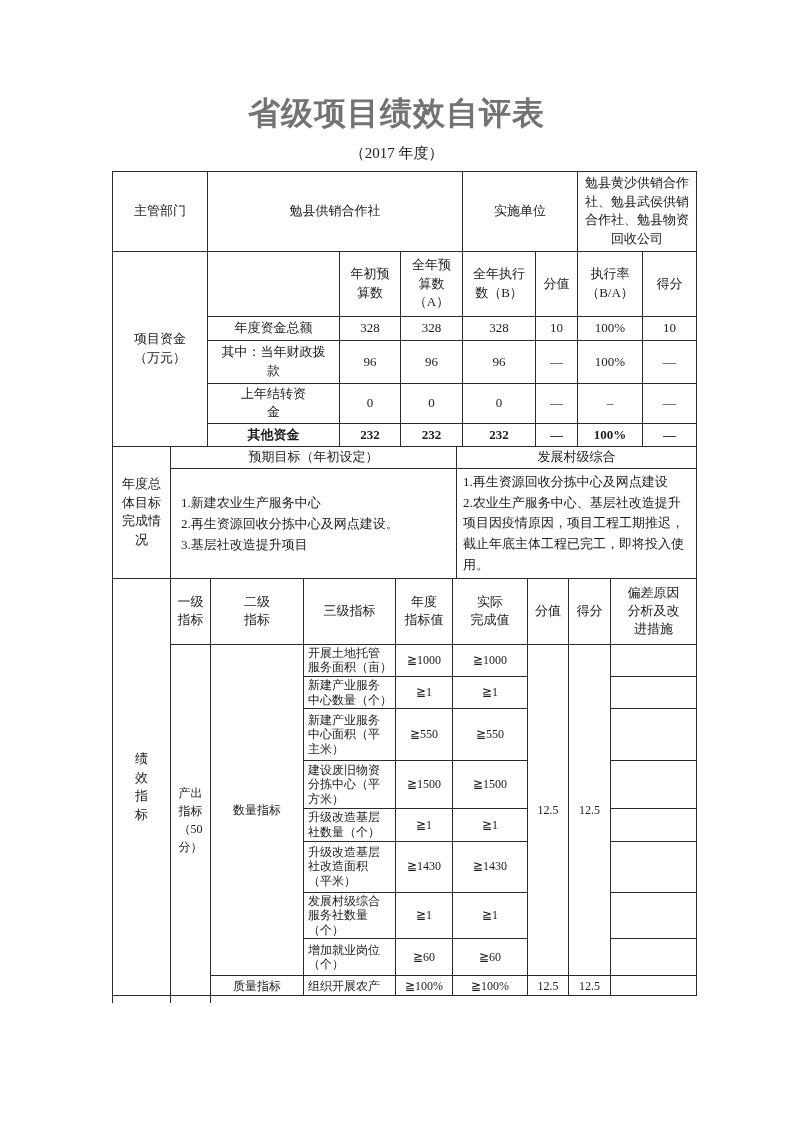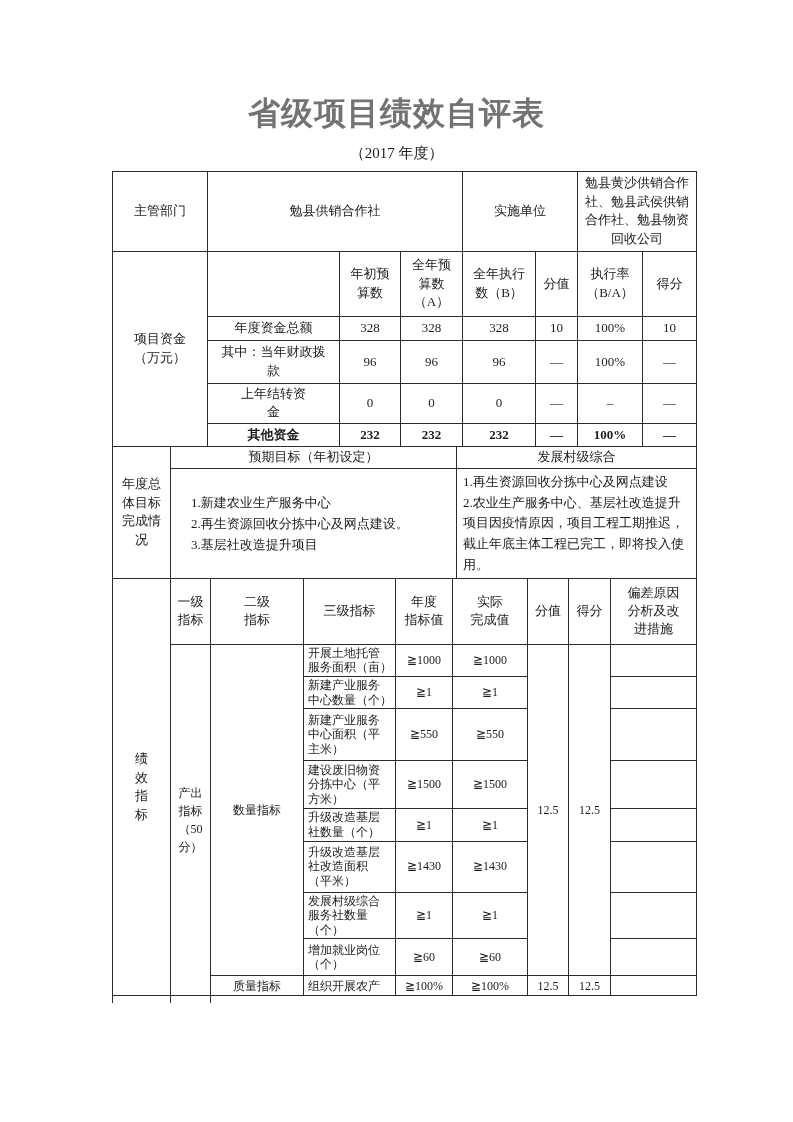--- a/index.html
+++ b/index.html
@@ -34,21 +34,21 @@
     overflow: hidden;
   }
   
   .h48 { height: 48px; } .h75 { height: 75px; }
   .hdr65 { height: 65px; } .hdr66 { height: 66px; }
   .r24 { height: 24px; } .r43 { height: 43px; } .r39 { height: 39px; } .r23 { height: 23px; font-weight: bold; }
   .r22 { height: 22px; } .r106 { height: 106px; }
   .r30 { height: 30px; } .r52 { height: 52px; } .r48b { height: 48px; }
   .r29 { height: 29px; } .r51 { height: 51px; } .r45 { height: 45px; } .r37 { height: 37px; }
   .r20 { height: 20px; margin-left: 17px; }
-  .tbl td.goal-exp { text-align: left; padding: 2px 20px; line-height: 1.62; }
+  .tbl td.goal-exp { text-align: left; padding: 2px 10px; line-height: 1.62; }
   .tbl td.goal-act { text-align: left; vertical-align: top; padding: 3px 9px 2px 6px; line-height: 1.6; }
   .tbl td.projname { line-height: 1.6; padding: 2px 5px; }
   .tbl td.implval { line-height: 1.44; padding: 2px 4px; }
   .tbl td.vlabel { line-height: 1.75; letter-spacing: 0; }
   .tbl td.lv1 { line-height: 1.5; margin-top: 37px; }
   table.ind td { font-size: 12px; line-height: 1.22; padding: 1px 2px; }
   table.ind tr.hdr td { font-size: 13px; line-height: 1.42; }
   table.ind td.ind-name { text-align: left; padding: 1px 1px 1px 4px; }
   
   .stubs { position: relative; width: 584px; margin-left: 112px; height: 8px; }

